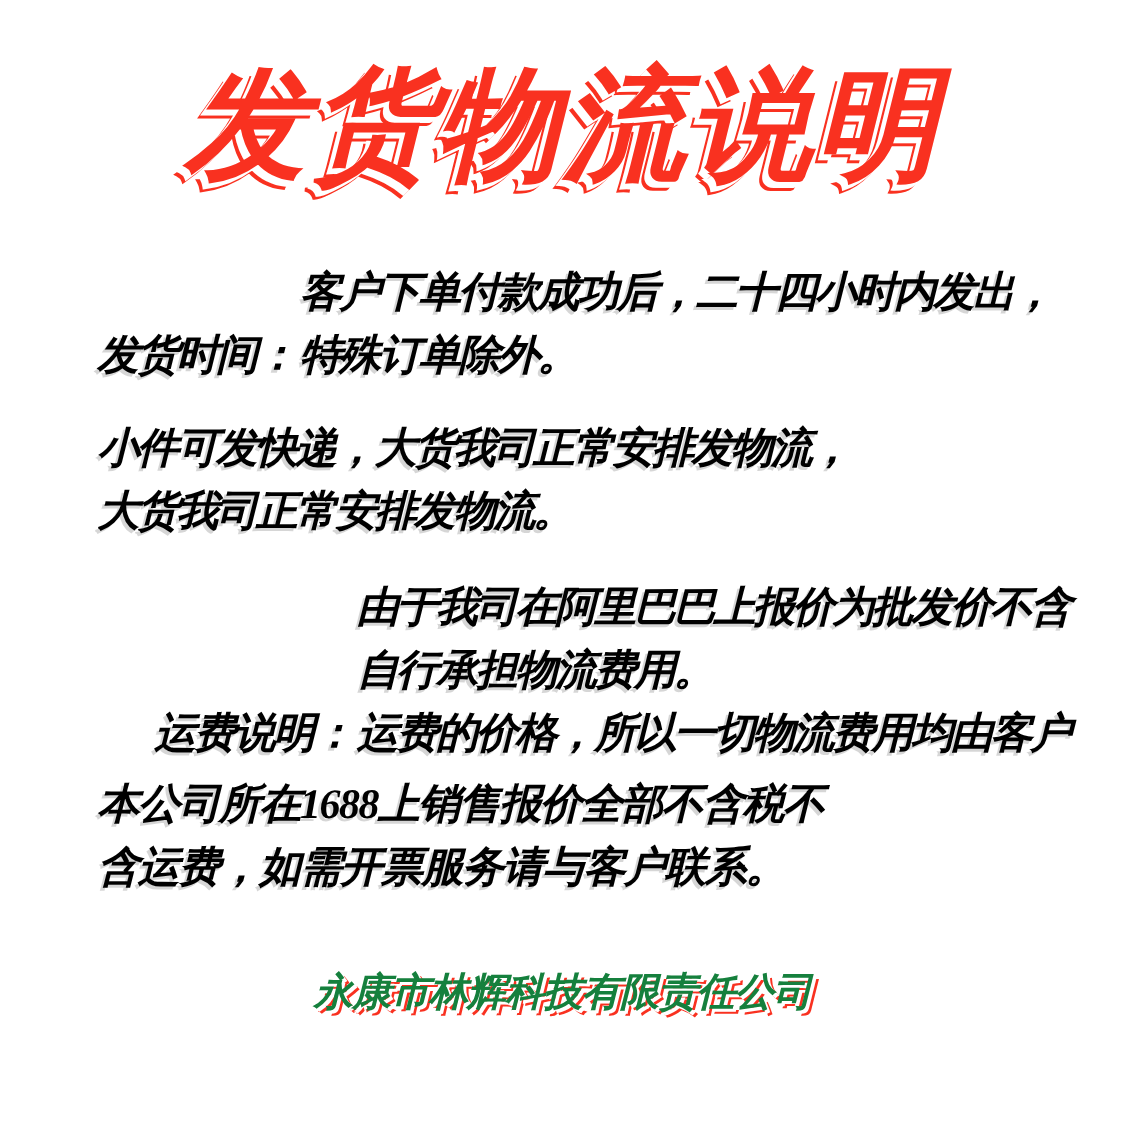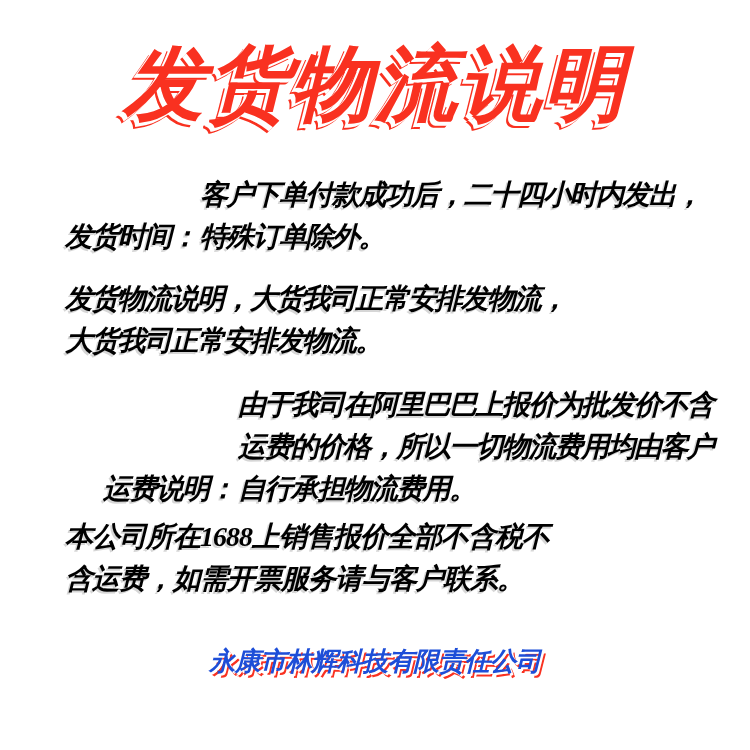--- a/index.html
+++ b/index.html
@@ -69,21 +69,21 @@
     letter-spacing: -1px;
   }
   
   .footer {
     margin-top: 40px;
     text-align: center;
     font-size: 26px;
     line-height: 42px;
     font-weight: 900;
     letter-spacing: -0.5px;
-    color: #1d4ed8;
+    color: #15803d;
     text-shadow:
       2px 2px 0 #ffffff,
       3.5px 3.5px 0 #f93120;
     white-space: nowrap;
   }
 </style>
 </head>
 <body>
 
 <div class="page">
@@ -95,31 +95,31 @@
     <section class="row row-1">
       <div class="label">发货时间：</div>
       <div class="content">
         <div class="line">客户下单付款成功后，二十四小时内发出，</div>
         <div class="line">特殊订单除外。</div>
       </div>
     </section>
 
     <section class="row row-2">
       <div class="content">
-        <div class="line">发货物流说明，大货我司正常安排发物流，</div>
+        <div class="line">小件可发快递，大货我司正常安排发物流，</div>
         <div class="line">大货我司正常安排发物流。</div>
       </div>
     </section>
 
     <section class="row row-3">
       <div class="label">运费说明：</div>
       <div class="content">
         <div class="line">由于我司在阿里巴巴上报价为批发价不含</div>
+        <div class="line">自行承担物流费用。</div>
         <div class="line">运费的价格，所以一切物流费用均由客户</div>
-        <div class="line">自行承担物流费用。</div>
       </div>
     </section>
 
     <section class="row row-4 serif">
       <div class="content">
         <div class="line">本公司所在1688上销售报价全部不含税不</div>
         <div class="line">含运费，如需开票服务请与客户联系。</div>
       </div>
     </section>
 

